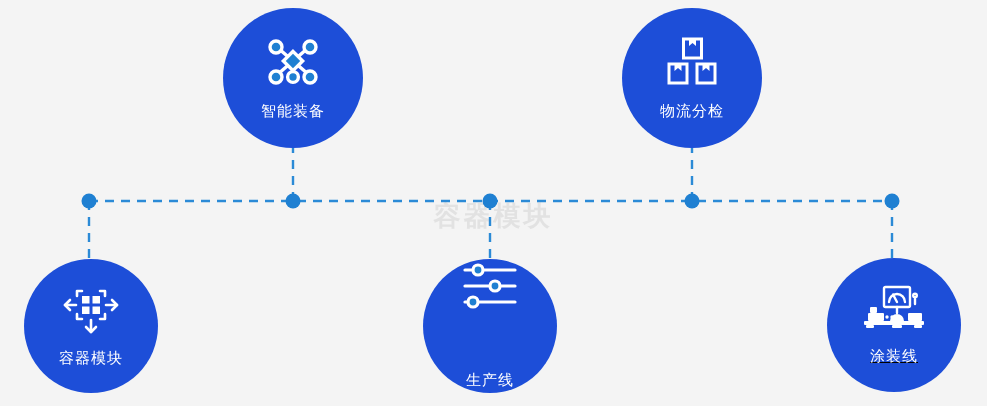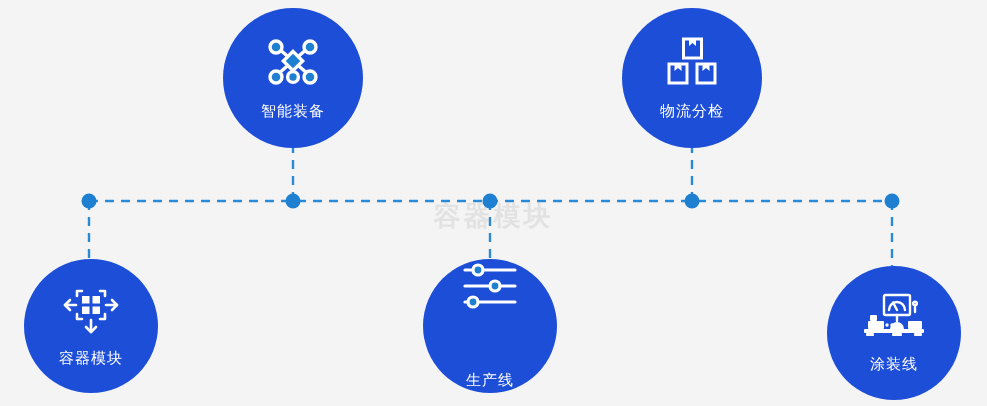--- a/index.html
+++ b/index.html
@@ -167,21 +167,21 @@
         <g fill="#1f80d2" stroke="#ffffff" stroke-width="3.2">
           <circle cx="16" cy="7" r="5"></circle>
           <circle cx="33" cy="23" r="5"></circle>
           <circle cx="11" cy="39" r="5"></circle>
         </g>
       </svg>
     </span>
     <span class="node-label">生产线</span>
   </div>
 
-  <div class="node-circle circle-bottom" style="left:827px; top:266px; width:134px; height:134px;">
+  <div class="node-circle circle-bottom" style="left:827px; top:258px; width:134px; height:134px;text-decoration:underline;">
     <span class="node-icon">
       <svg width="64" height="48" viewBox="0 0 64 48">
         <g fill="none" stroke="#ffffff" stroke-width="2.4" stroke-linecap="round" stroke-linejoin="round">
           <rect x="22" y="2" width="26" height="20" rx="1.5"></rect>
           <path d="M27 17 a8 8 0 0 1 16 0"></path>
           <line x1="35" y1="17" x2="31" y2="9.5"></line>
           <line x1="35" y1="22" x2="35" y2="28"></line>
           <line x1="53" y1="14" x2="53" y2="19"></line>
           <circle cx="53" cy="10.5" r="1.8"></circle>
         </g>

